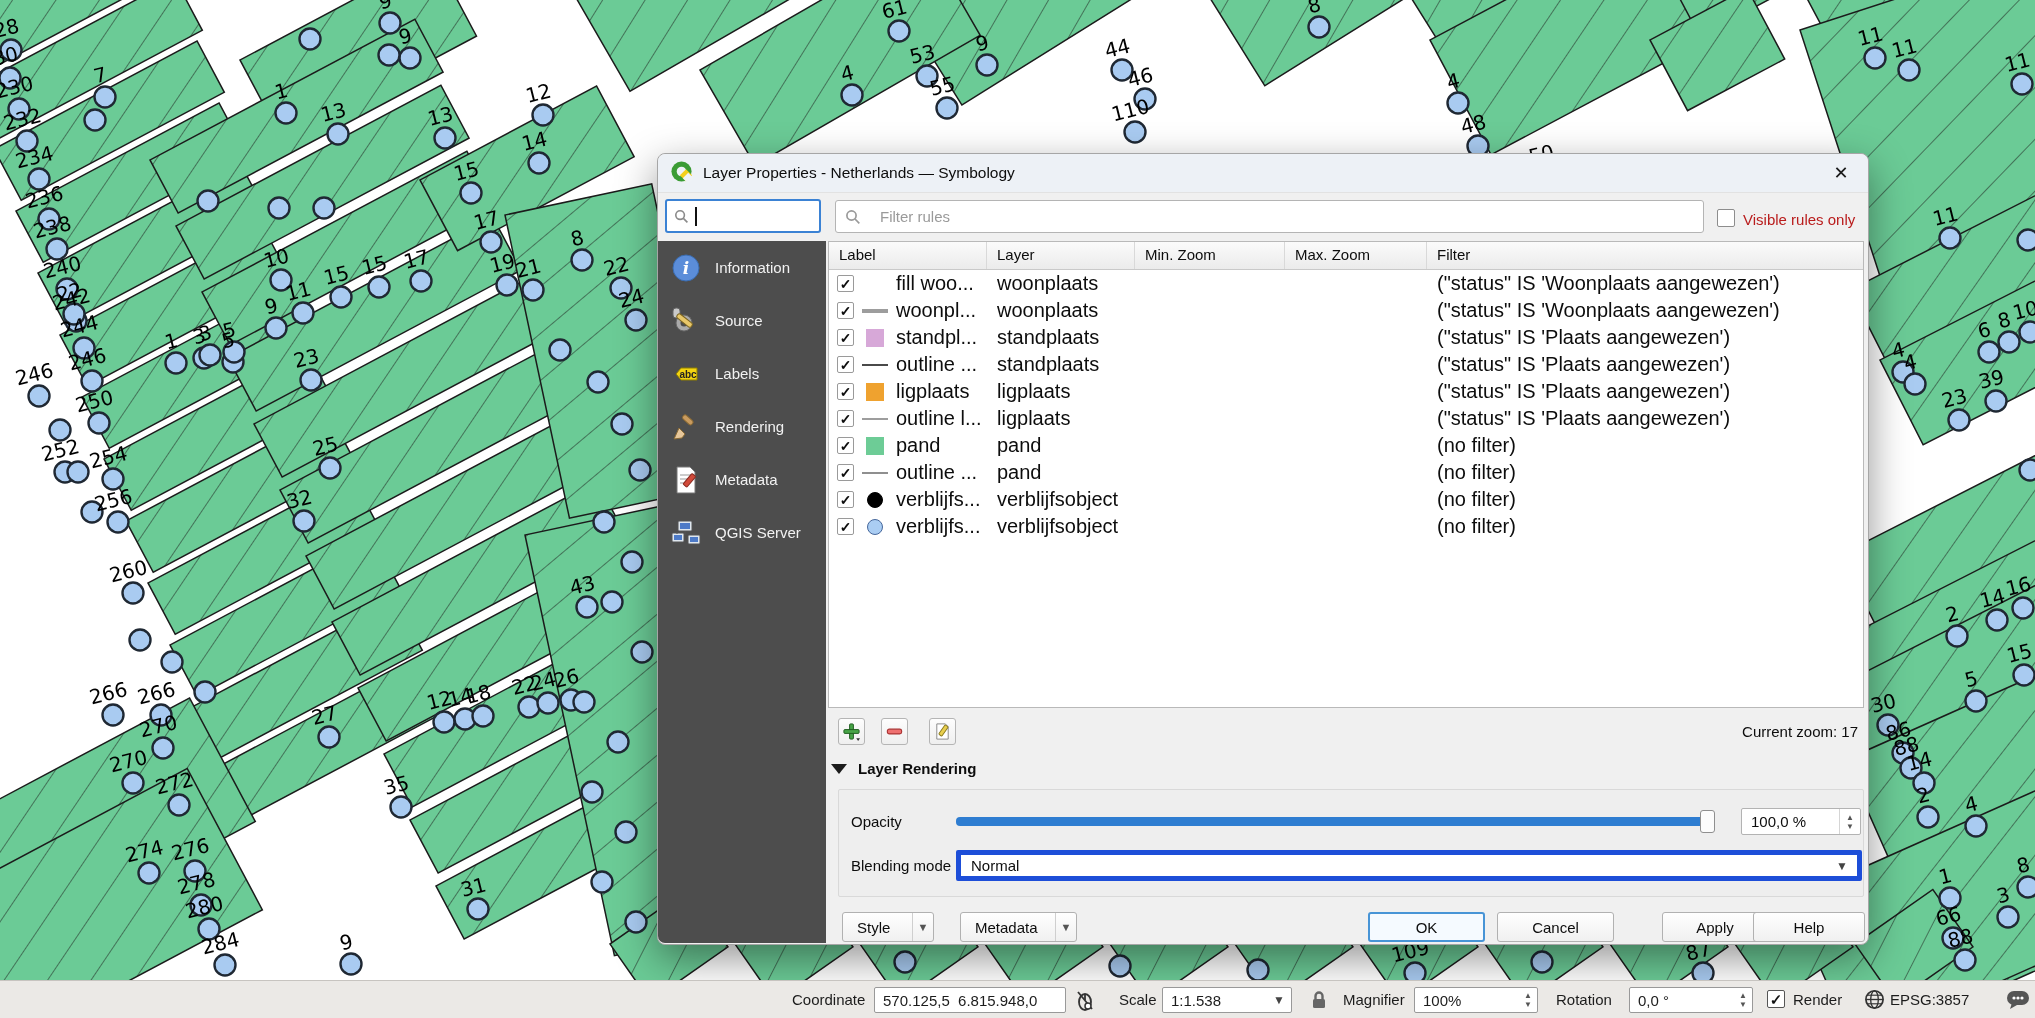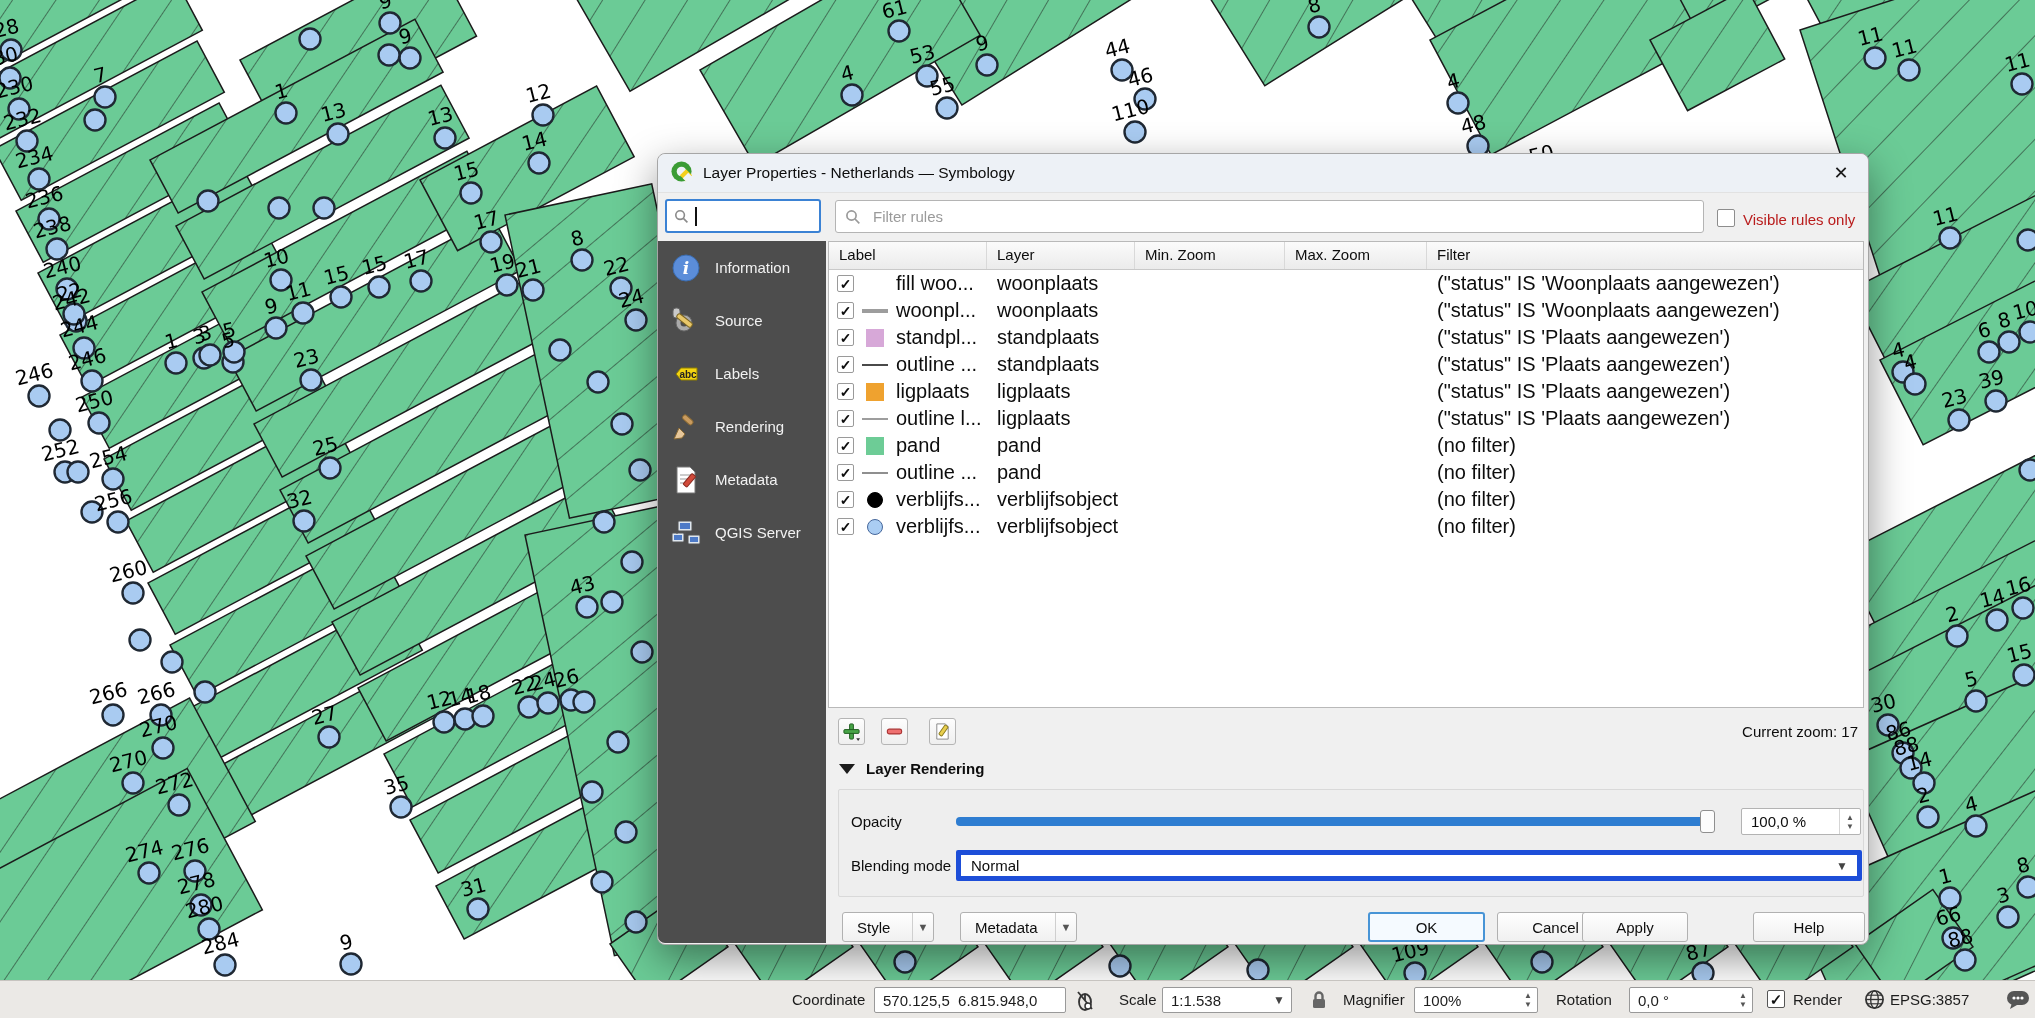--- a/index.html
+++ b/index.html
@@ -12,21 +12,21 @@
           border:1px solid #a6a6a6;border-radius:8px;box-shadow:0 14px 40px rgba(0,0,0,.42);box-sizing:border-box;}
   .titlebar{position:absolute;left:0;top:0;right:0;height:39px;background:#edf1f6;border-bottom:1px solid #e2e2e2;
             border-radius:8px 8px 0 0;display:flex;align-items:center;padding:0 12px;gap:10px;box-sizing:border-box;}
   .title{font-size:15.5px;color:#0d0d0d;}
   .close{margin-left:auto;font-size:18px;color:#1a1a1a;width:30px;text-align:center;}
 
   .side-search{position:absolute;left:7px;top:45px;width:156px;height:34px;background:#fff;border:2px solid #3b82d4;
                border-radius:3px;display:flex;align-items:center;padding:0 7px;box-sizing:border-box;gap:6px;}
   .caret{width:1.5px;height:19px;background:#111;}
   .filter-box{position:absolute;left:177px;top:46px;width:869px;height:33px;background:#fff;border:1px solid #b4b4b4;
-              border-radius:3px;display:flex;align-items:center;padding:0 9px;box-sizing:border-box;gap:12px;}
+              border-radius:3px;display:flex;align-items:center;padding:0 9px;box-sizing:border-box;gap:19px;}
   .placeholder{font-size:15px;color:#9a9a9a;}
   .vis-check{position:absolute;left:1059px;top:55px;width:18px;height:18px;background:#fff;border:1px solid #8d8d8d;
              border-radius:2px;box-sizing:border-box;}
   .vis-label{position:absolute;left:1085px;top:57px;font-size:15px;color:#b91c1c;}
 
   .sidebar{position:absolute;left:0;top:87px;width:168px;bottom:1px;background:#4d4d4d;border-radius:0 0 0 7px;}
   .side-item{height:53px;display:flex;align-items:center;gap:13px;padding-left:12px;color:#f2f2f2;font-size:15px;}
   .side-item.selected{background:#ededed;color:#1b1b1b;}
   .side-icon{width:32px;height:32px;display:flex;align-items:center;justify-content:center;flex:0 0 32px;}
 
@@ -41,21 +41,21 @@
   .cb{width:17px;height:17px;background:#fff;border:1px solid #9a9a9a;border-radius:2px;font-size:14px;line-height:16px;
       text-align:center;font-weight:bold;color:#0d0d0d;box-sizing:border-box;flex:0 0 17px;}
   .sym{width:28px;display:flex;justify-content:center;align-items:center;flex:0 0 28px;}
   .txt{font-size:20px;color:#0d0d0d;white-space:nowrap;overflow:hidden;}
   .cellpad{padding-left:10px;}
 
   .tbtn{position:absolute;width:27px;height:27px;top:564px;background:linear-gradient(#fdfdfd,#efefef);
         border:1px solid #b5b5b5;border-radius:3px;display:flex;align-items:center;justify-content:center;box-sizing:border-box;}
   .curzoom{position:absolute;right:10px;top:569px;font-size:15px;color:#0d0d0d;}
 
-  .lr-head{position:absolute;left:181px;top:606px;display:flex;gap:11px;align-items:center;}
+  .lr-head{position:absolute;left:173px;top:606px;display:flex;gap:11px;align-items:center;}
   .tri{width:0;height:0;border-left:8px solid transparent;border-right:8px solid transparent;border-top:10px solid #1c1c1c;}
   .lr-title{font-weight:bold;font-size:15px;color:#0d0d0d;}
   .lr-panel{position:absolute;left:180px;top:635px;width:1026px;height:108px;background:#eeeeee;border:1px solid #d9d9d9;
             border-radius:2px;box-sizing:border-box;}
   .panel-label{position:absolute;left:12px;font-size:15px;color:#0d0d0d;}
   .slider-track{position:absolute;left:117px;top:27px;width:756px;height:9px;background:#2e7dd1;border-radius:4px;}
   .slider-handle{position:absolute;left:861px;top:20px;width:15px;height:23px;background:#fcfcfc;border:1px solid #8f8f8f;border-radius:3px;box-sizing:border-box;}
   .spin{position:absolute;height:27px;background:#fff;border:1px solid #b3b3b3;border-radius:2px;box-sizing:border-box;
         display:flex;align-items:center;font-size:15px;color:#0d0d0d;padding-left:9px;}
   .spin .arrows{margin-left:auto;width:20px;height:100%;border-left:1px solid #d5d5d5;display:flex;flex-direction:column;
@@ -693,21 +693,21 @@
     <div class="dlg-btn split" style="left:184px;width:92px">
       <span>Style</span>
       <span class="sarrow">▼</span>
     </div>
     <div class="dlg-btn split" style="left:302px;width:117px">
       <span>Metadata</span>
       <span class="sarrow">▼</span>
     </div>
     <div class="dlg-btn default" style="left:710px;width:117px">OK</div>
     <div class="dlg-btn" style="left:839px;width:117px">Cancel</div>
-    <div class="dlg-btn" style="left:924px;width:106px">Apply</div>
+    <div class="dlg-btn" style="left:1004px;width:106px">Apply</div>
     <div class="dlg-btn" style="left:1095px;width:112px">Help</div>
   </div>
 
   <div id="statusbar">
     <span class="sb-label" style="left:792px">Coordinate</span>
     <div class="sb-field" style="left:874px;width:192px">
       <span>570.125,5  6.815.948,0</span>
     </div>
     <span class="sb-icon" style="left:1074px">
       <svg width="22" height="22" viewBox="0 0 22 22">

